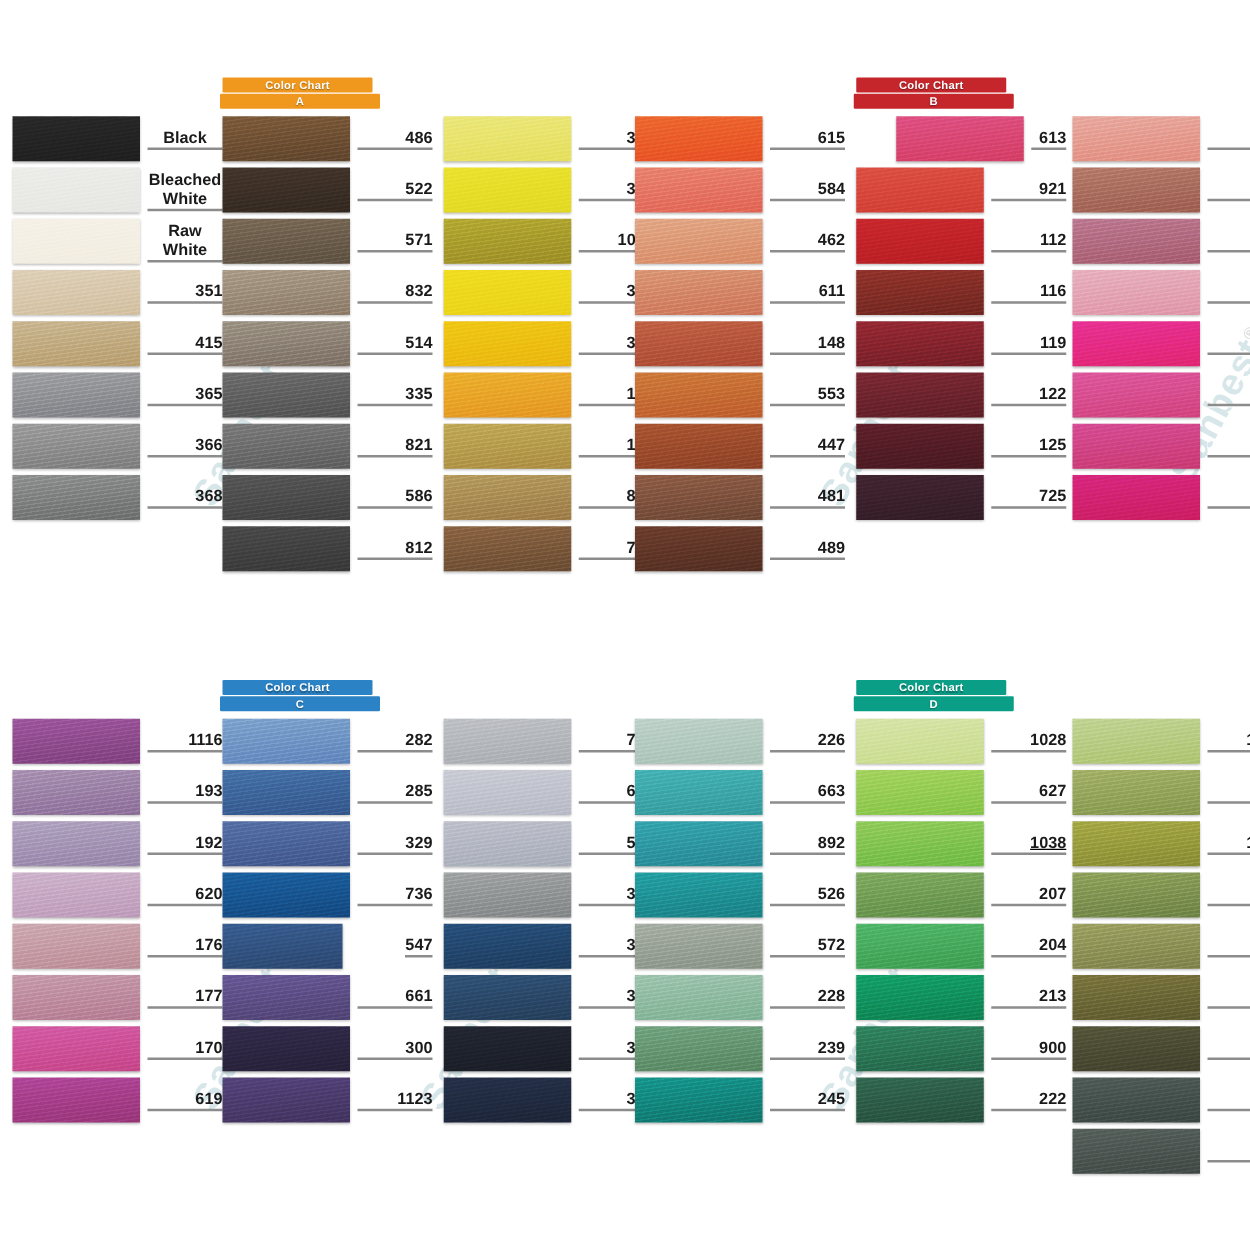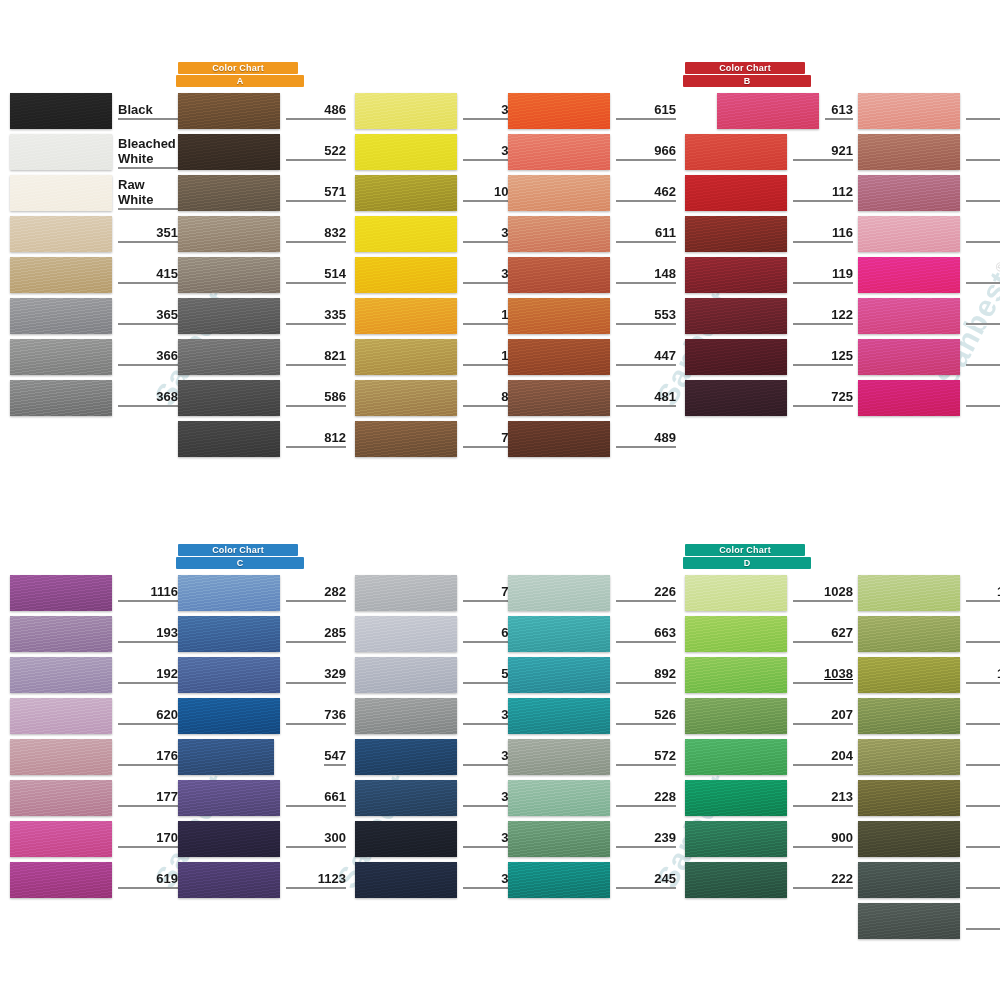--- a/index.html
+++ b/index.html
@@ -110,21 +110,21 @@
     line-height: 15px;
     border-bottom: 2px solid #8c8c8c;
     padding-bottom: 1px;
     white-space: pre-line;
     box-shadow: 0 1px 0 rgba(255,255,255,.9);
   }
   .lbl.num .txt {
     text-align: right;
   }
   .lbl.name .txt {
-    text-align: left;
+    text-align: center;
   }
 </style>
 </head>
 <body>
 
 <div id="page">
 
   <div class="watermark" style="left:148px; top:395px;">
     <span>Sanbest</span><span class="reg">®</span>
   </div>
@@ -316,21 +316,21 @@
       <div class="column" style="left: 508px; top: 93px; width: 168px;">
         <div class="row" style="margin-bottom: 5px;">
           <div class="chip" style="background: rgb(234, 90, 41);"></div>
           <div class="lbl num">
             <div class="txt">615</div>
           </div>
         </div>
         <div class="row" style="margin-bottom: 5px;">
           <div class="chip" style="background: rgb(229, 114, 97);"></div>
           <div class="lbl num">
-            <div class="txt">966</div>
+            <div class="txt">584</div>
           </div>
         </div>
         <div class="row" style="margin-bottom: 5px;">
           <div class="chip" style="background: rgb(221, 152, 117);"></div>
           <div class="lbl num">
             <div class="txt">462</div>
           </div>
         </div>
         <div class="row" style="margin-bottom: 5px;">
           <div class="chip" style="background: rgb(211, 132, 102);"></div>

